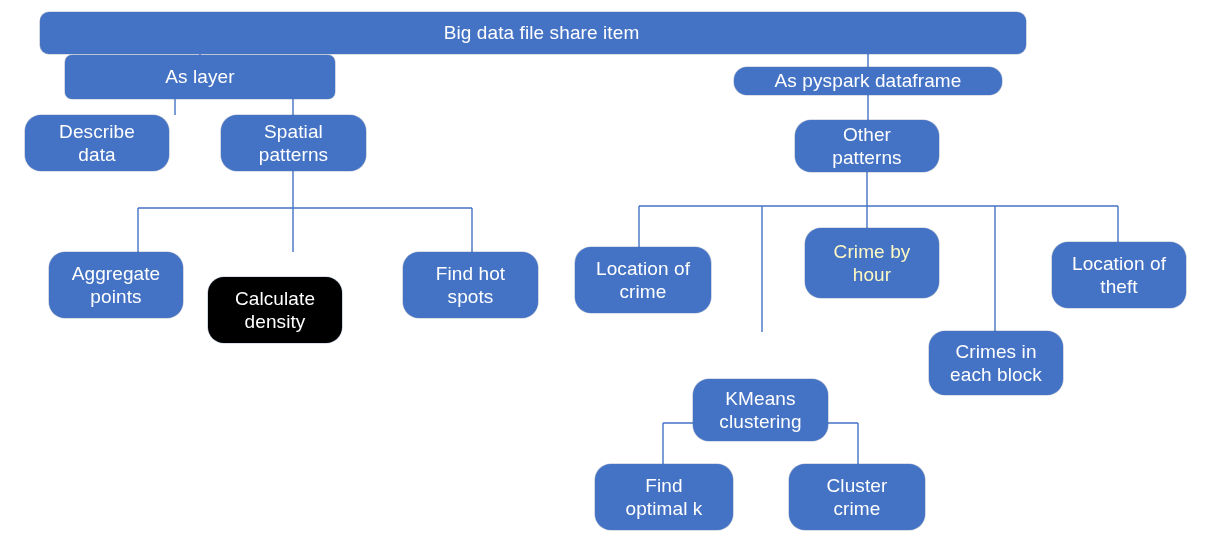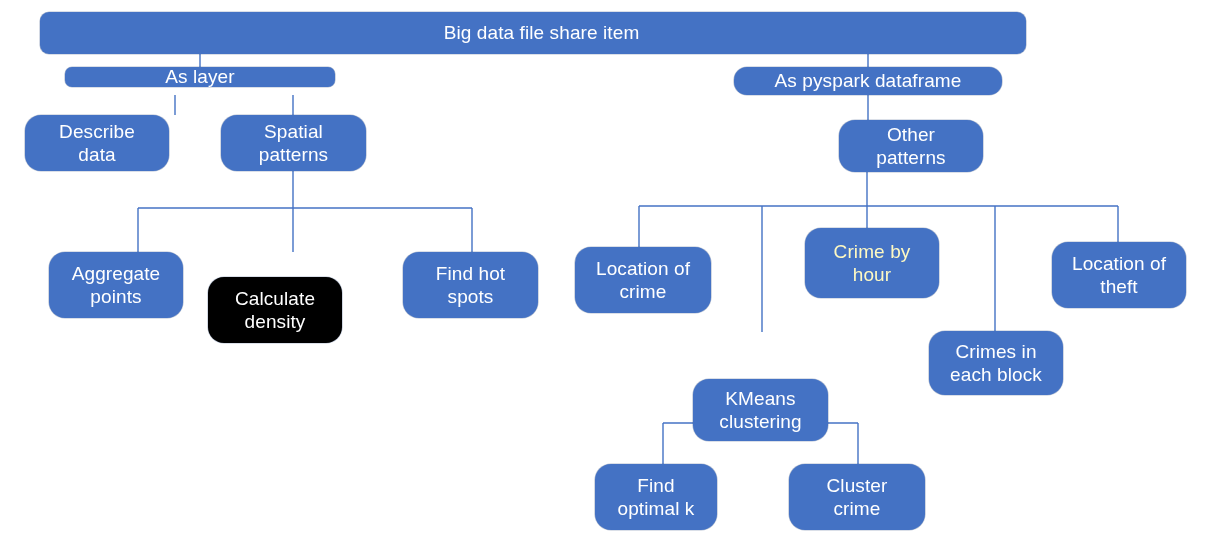--- a/index.html
+++ b/index.html
@@ -85,35 +85,35 @@
         <path d="M 663 423 L 858 423"></path>
         <path d="M 663 423 L 663 464"></path>
         <path d="M 858 423 L 858 464"></path>
       </g>
   </svg>
 
   <div id="node-layer">
       <div class="node root" style="left: 40px; top: 12px; width: 986px; height: 42px; background: rgb(68, 114, 196); color: rgb(255, 255, 255);">
         <span class="node-label">Big data file share item</span>
       </div>
-      <div class="node band" style="left: 65px; top: 67px; width: 270px; height: 20px; background: rgb(68, 114, 196); color: rgb(255, 255, 255); align-items: center;">
+      <div class="node band" style="left: 65px; top: 55px; width: 270px; height: 44px; background: rgb(68, 114, 196); color: rgb(255, 255, 255); align-items: center;">
         <span class="node-label">As layer</span>
       </div>
       <div class="node band" style="left: 734px; top: 67px; width: 268px; height: 28px; background: rgb(68, 114, 196); color: rgb(255, 255, 255); border-radius: 13px;">
         <span class="node-label">As pyspark dataframe</span>
       </div>
       <div class="node" style="left: 25px; top: 115px; width: 144px; height: 56px; background: rgb(68, 114, 196); color: rgb(255, 255, 255);">
         <span class="node-label">Describe
 data</span>
       </div>
       <div class="node" style="left: 221px; top: 115px; width: 145px; height: 56px; background: rgb(68, 114, 196); color: rgb(255, 255, 255);">
         <span class="node-label">Spatial
 patterns</span>
       </div>
-      <div class="node" style="left: 795px; top: 120px; width: 144px; height: 52px; background: rgb(68, 114, 196); color: rgb(255, 255, 255); margin-left: 44px;">
+      <div class="node" style="left: 795px; top: 120px; width: 144px; height: 52px; background: rgb(68, 114, 196); color: rgb(255, 255, 255);">
         <span class="node-label">Other
 patterns</span>
       </div>
       <div class="node" style="left: 49px; top: 252px; width: 134px; height: 66px; background: rgb(68, 114, 196); color: rgb(255, 255, 255);">
         <span class="node-label">Aggregate
 points</span>
       </div>
       <div class="node" style="left: 208px; top: 252px; width: 134px; height: 66px; background: #000000; color: rgb(255, 255, 255); margin-top: 25px;">
         <span class="node-label">Calculate
 density</span>
@@ -135,21 +135,21 @@
 theft</span>
       </div>
       <div class="node" style="left: 693px; top: 332px; width: 135px; height: 62px; background: rgb(68, 114, 196); color: rgb(255, 255, 255); margin-top: 47px;">
         <span class="node-label">KMeans
 clustering</span>
       </div>
       <div class="node" style="left: 929px; top: 331px; width: 134px; height: 64px; background: rgb(68, 114, 196); color: rgb(255, 255, 255);">
         <span class="node-label">Crimes in
 each block</span>
       </div>
-      <div class="node" style="left: 595px; top: 464px; width: 122px; height: 66px; background: rgb(68, 114, 196); color: rgb(255, 255, 255);">
+      <div class="node" style="left: 595px; top: 464px; width: 138px; height: 66px; background: rgb(68, 114, 196); color: rgb(255, 255, 255);">
         <span class="node-label">Find
 optimal k</span>
       </div>
       <div class="node" style="left: 789px; top: 464px; width: 136px; height: 66px; background: rgb(68, 114, 196); color: rgb(255, 255, 255);">
         <span class="node-label">Cluster
 crime</span>
       </div>
     </div>
 
 </div>

